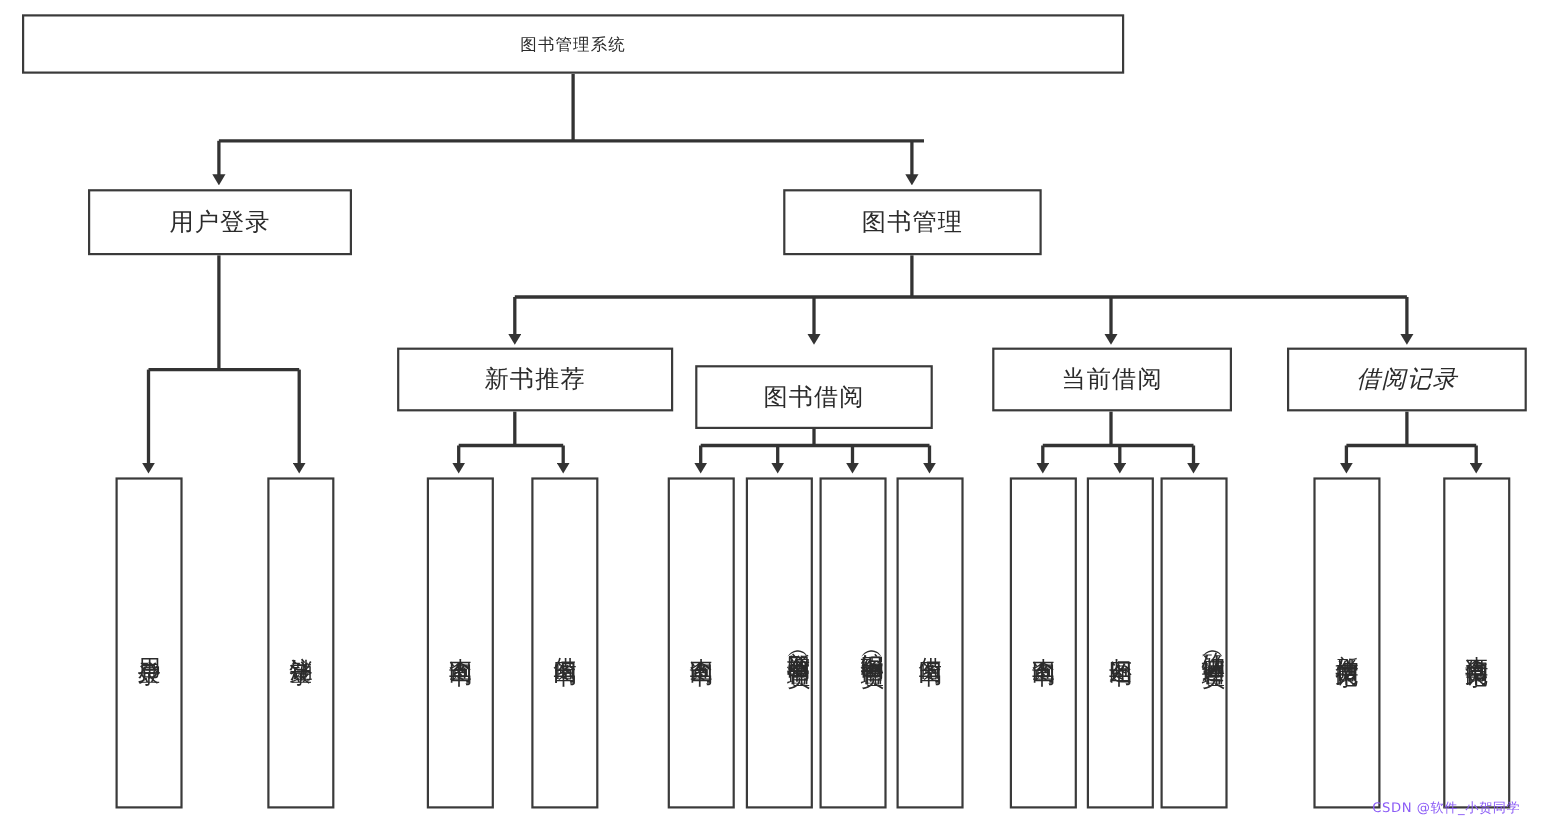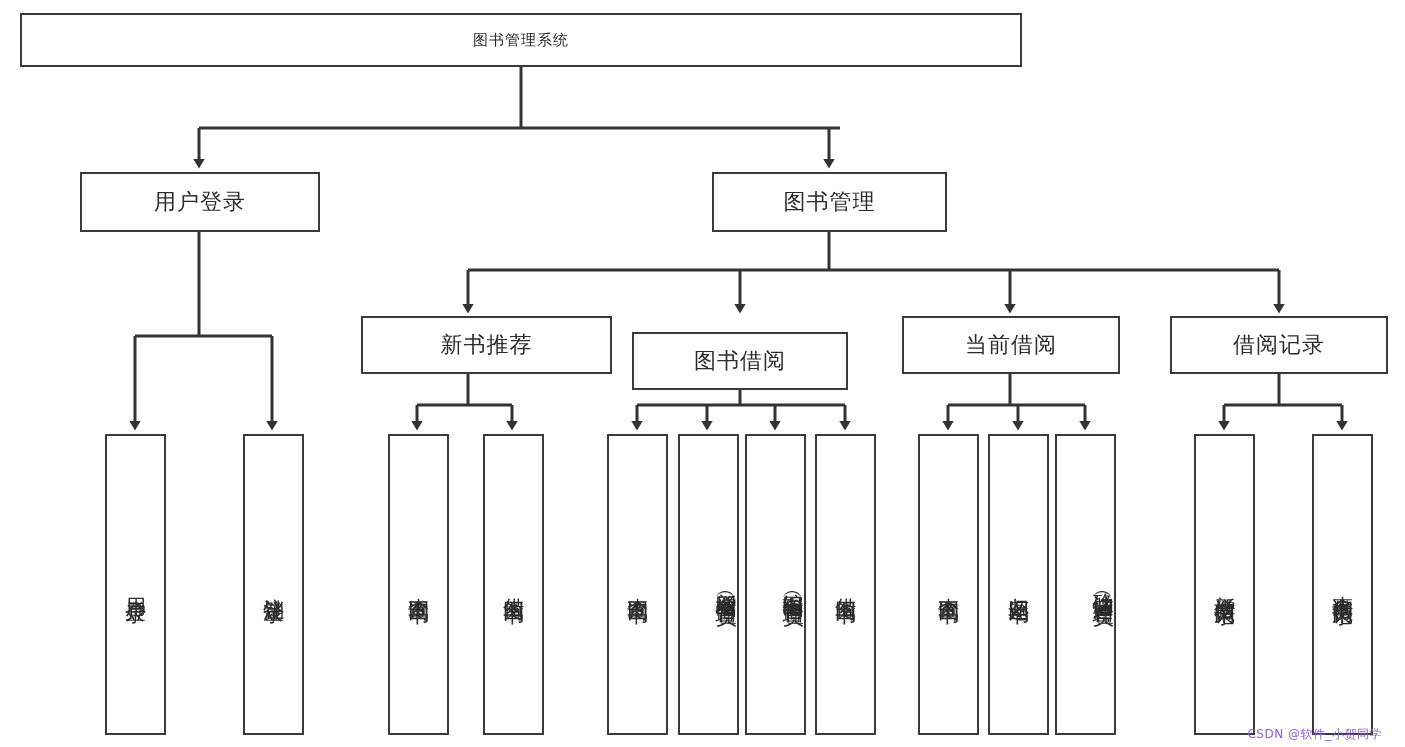--- a/index.html
+++ b/index.html
@@ -140,21 +140,21 @@
 
   <div class="node horiz" style="left:361px; top:316px; width:251px; height:58px;">
     <span>新书推荐</span>
   </div>
   <div class="node horiz" style="left:632px; top:332px; width:216px; height:58px;">
     <span>图书借阅</span>
   </div>
   <div class="node horiz" style="left:902px; top:316px; width:218px; height:58px;justify-content:center;">
     <span>当前借阅</span>
   </div>
-  <div class="node horiz" style="left:1170px; top:316px; width:218px; height:58px;">
+  <div class="node horiz" style="left:1170px; top:316px; width:218px; height:58px;font-style:italic;">
     <span>借阅记录</span>
   </div>
 
   <div class="node vert center-v" style="left:105px; top:434px; width:61px; height:301px;">
     <span class="vlabel">用户登录</span>
   </div>
   <div class="node vert center-v" style="left:243px; top:434px; width:61px; height:301px;">
     <span class="vlabel">注销登录</span>
   </div>
 

